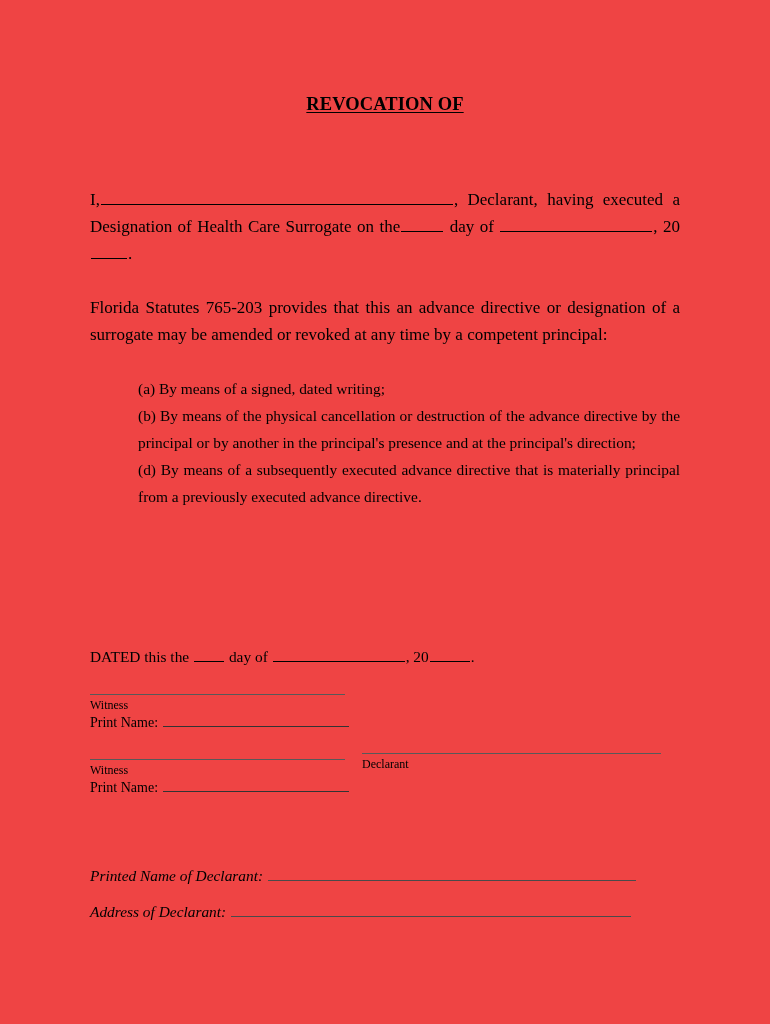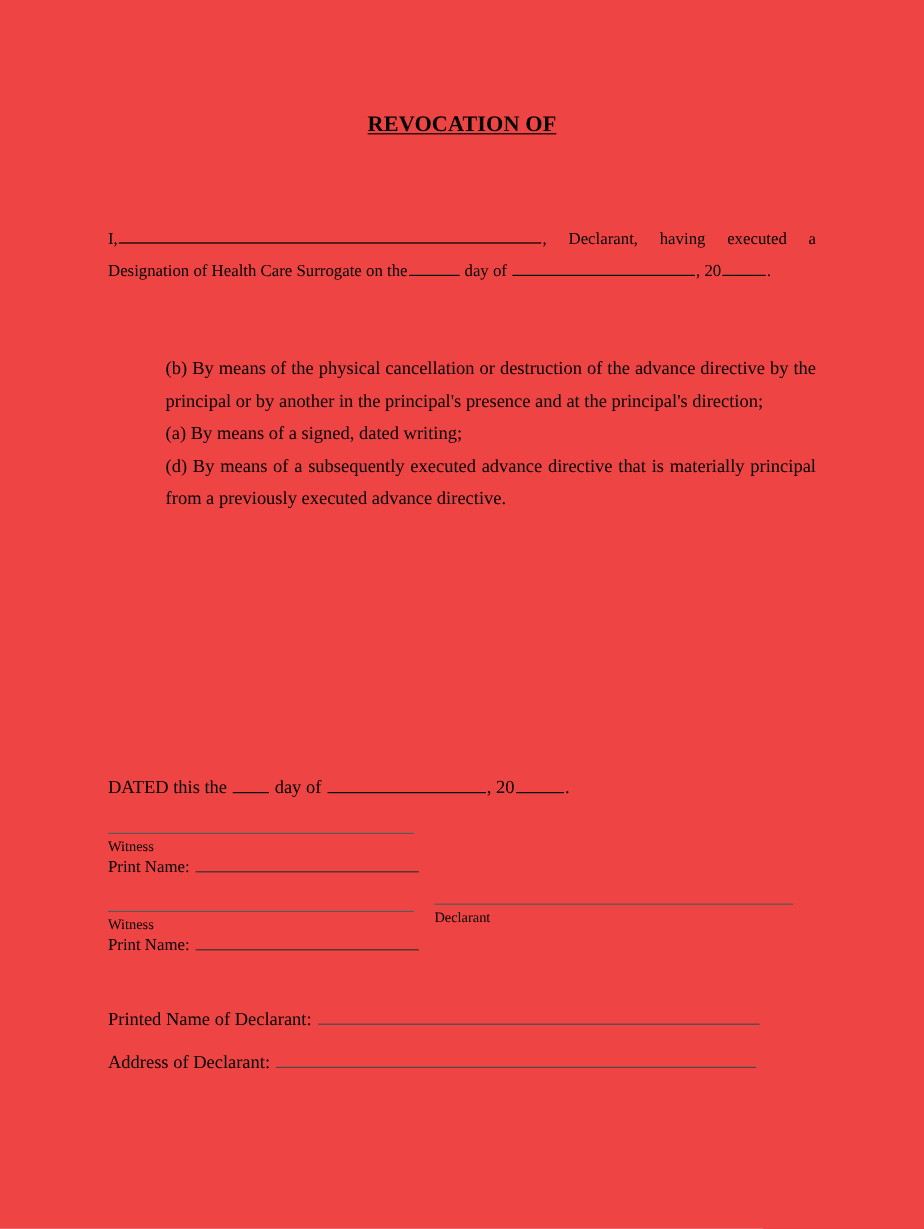--- a/index.html
+++ b/index.html
@@ -41,21 +41,21 @@
     text-underline-offset: 2px;
   }
   .body-area {
     position: absolute;
     left: 90px;
     top: 186px;
     width: 590px;
   }
   p.para {
     margin: 0;
-    font-size: 14px;
+    font-size: 17px;
     line-height: 27px;
     text-align: justify;
     text-justify: inter-word;
   }
   .gap-md { height: 27px; }
   .list-block {
     margin-left: 48px;
     width: 542px;
   }
   p.item {
@@ -135,22 +135,23 @@
   }
   .sig-row2 {
     position: absolute;
     left: 0;
     top: 65px;
     width: 255px;
   }
   .bottom-area {
     position: absolute;
     left: 90px;
-    top: 840px;
-    width: 590px;
+    top: 866px;
+    width: 590px;
+    font-style: italic;
   }
   .bottom-line {
     font-size: 15.4px;
     line-height: 20px;
     white-space: nowrap;
     margin-bottom: 16px;
   }
   .bottom-line .blank {
     border-bottom: 1px solid #4a4a4a;
   }
@@ -163,26 +164,27 @@
   <div class="title-block">
     <div class="title-line"><span class="u">REVOCATION OF </span></div>
   </div>
 
   <div class="body-area">
 
     <p class="para"><span>I,</span><span class="blank b-name"></span><span>, Declarant, having executed a Designation of Health Care Surrogate on the</span><span class="blank b-day"></span> <span>day of</span> <span class="blank b-month"></span><span>, 20</span><span class="blank b-year"></span><span>.</span></p>
 
     <div class="gap-md"></div>
 
+    <p class="para">Florida Statutes 765-203 provides that this an advance directive or designation of a surrogate may be amended or revoked at any time by a competent principal:</p>
 
     <div class="gap-md"></div>
 
     <div class="list-block">
+      <p class="item">(a)  By means of a signed, dated writing;</p>
       <p class="item">(b) By means of the physical cancellation or destruction of the advance directive by the principal or by another in the principal's presence and at the principal's direction;</p>
-      <p class="item">(a)  By means of a signed, dated writing;</p>
       <p class="item">(d)  By means of a subsequently executed advance directive that is materially principal from a previously executed advance directive.</p>
     </div>
 
     <div class="gap-md"></div>
 
 
   </div>
 
   <div class="dated"><span>DATED this the</span> <span class="blank b-dday"></span> <span>day of</span> <span class="blank b-dmonth"></span><span>, 20</span><span class="blank b-dyear"></span><span>.</span></div>
 

